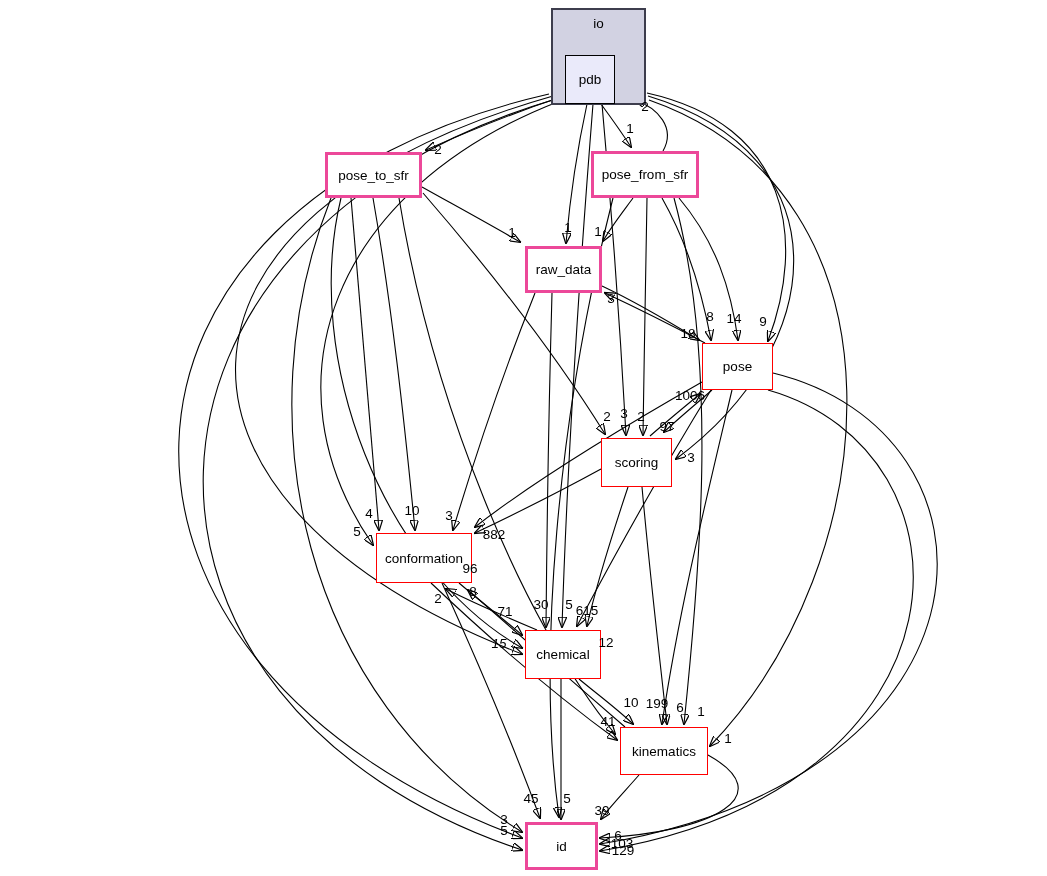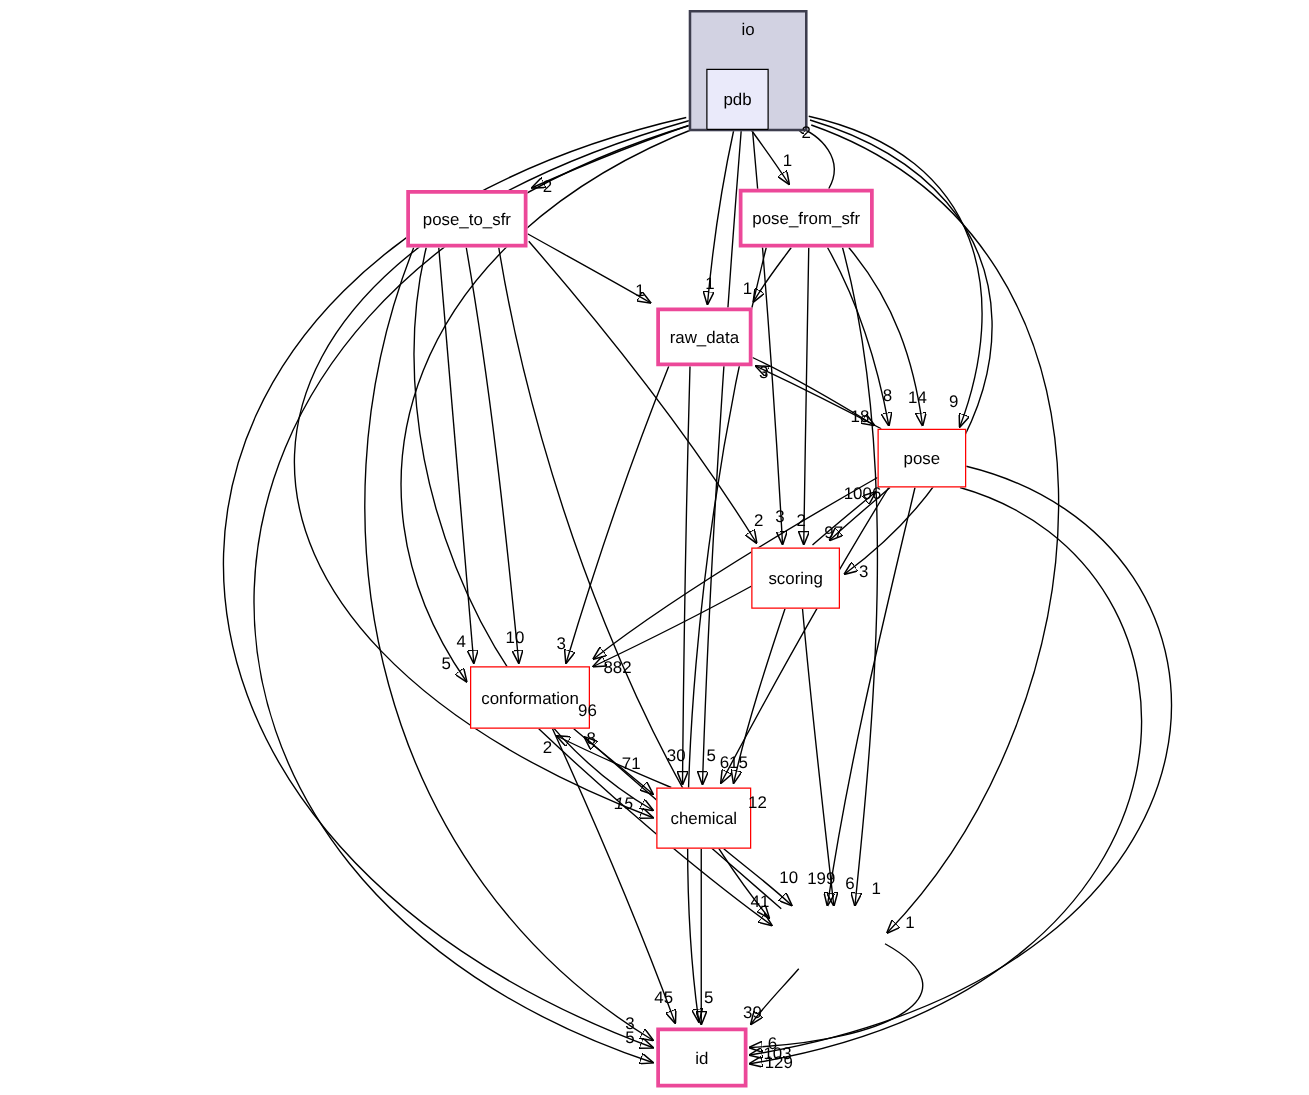--- a/index.html
+++ b/index.html
@@ -105,20 +105,21 @@
   <div class="node" style="left:525px;top:246px;width:77px;height:47px;">raw_data</div>
 
   <div class="node red" style="left:702px;top:343px;width:71px;height:47px;">pose</div>
 
   <div class="node red" style="left:601px;top:438px;width:71px;height:49px;">scoring</div>
 
   <div class="node red" style="left:376px;top:533px;width:96px;height:50px;">conformation</div>
 
   <div class="node red" style="left:525px;top:630px;width:76px;height:49px;">chemical</div>
 
+  <div class="node red" style="left:620px;top:727px;width:88px;height:48px;">kinematics</div>
 
   <div class="node" style="left:525px;top:822px;width:73px;height:48px;">id</div>
 
   <div id="edge-labels">
       <span class="elabel" style="left: 645px; top: 107px;">2</span>
       <span class="elabel" style="left: 438px; top: 150px;">2</span>
       <span class="elabel" style="left: 630px; top: 129px;">1</span>
       <span class="elabel" style="left: 512px; top: 233px;">1</span>
       <span class="elabel" style="left: 568px; top: 228px;">1</span>
       <span class="elabel" style="left: 598px; top: 232px;">1</span>

